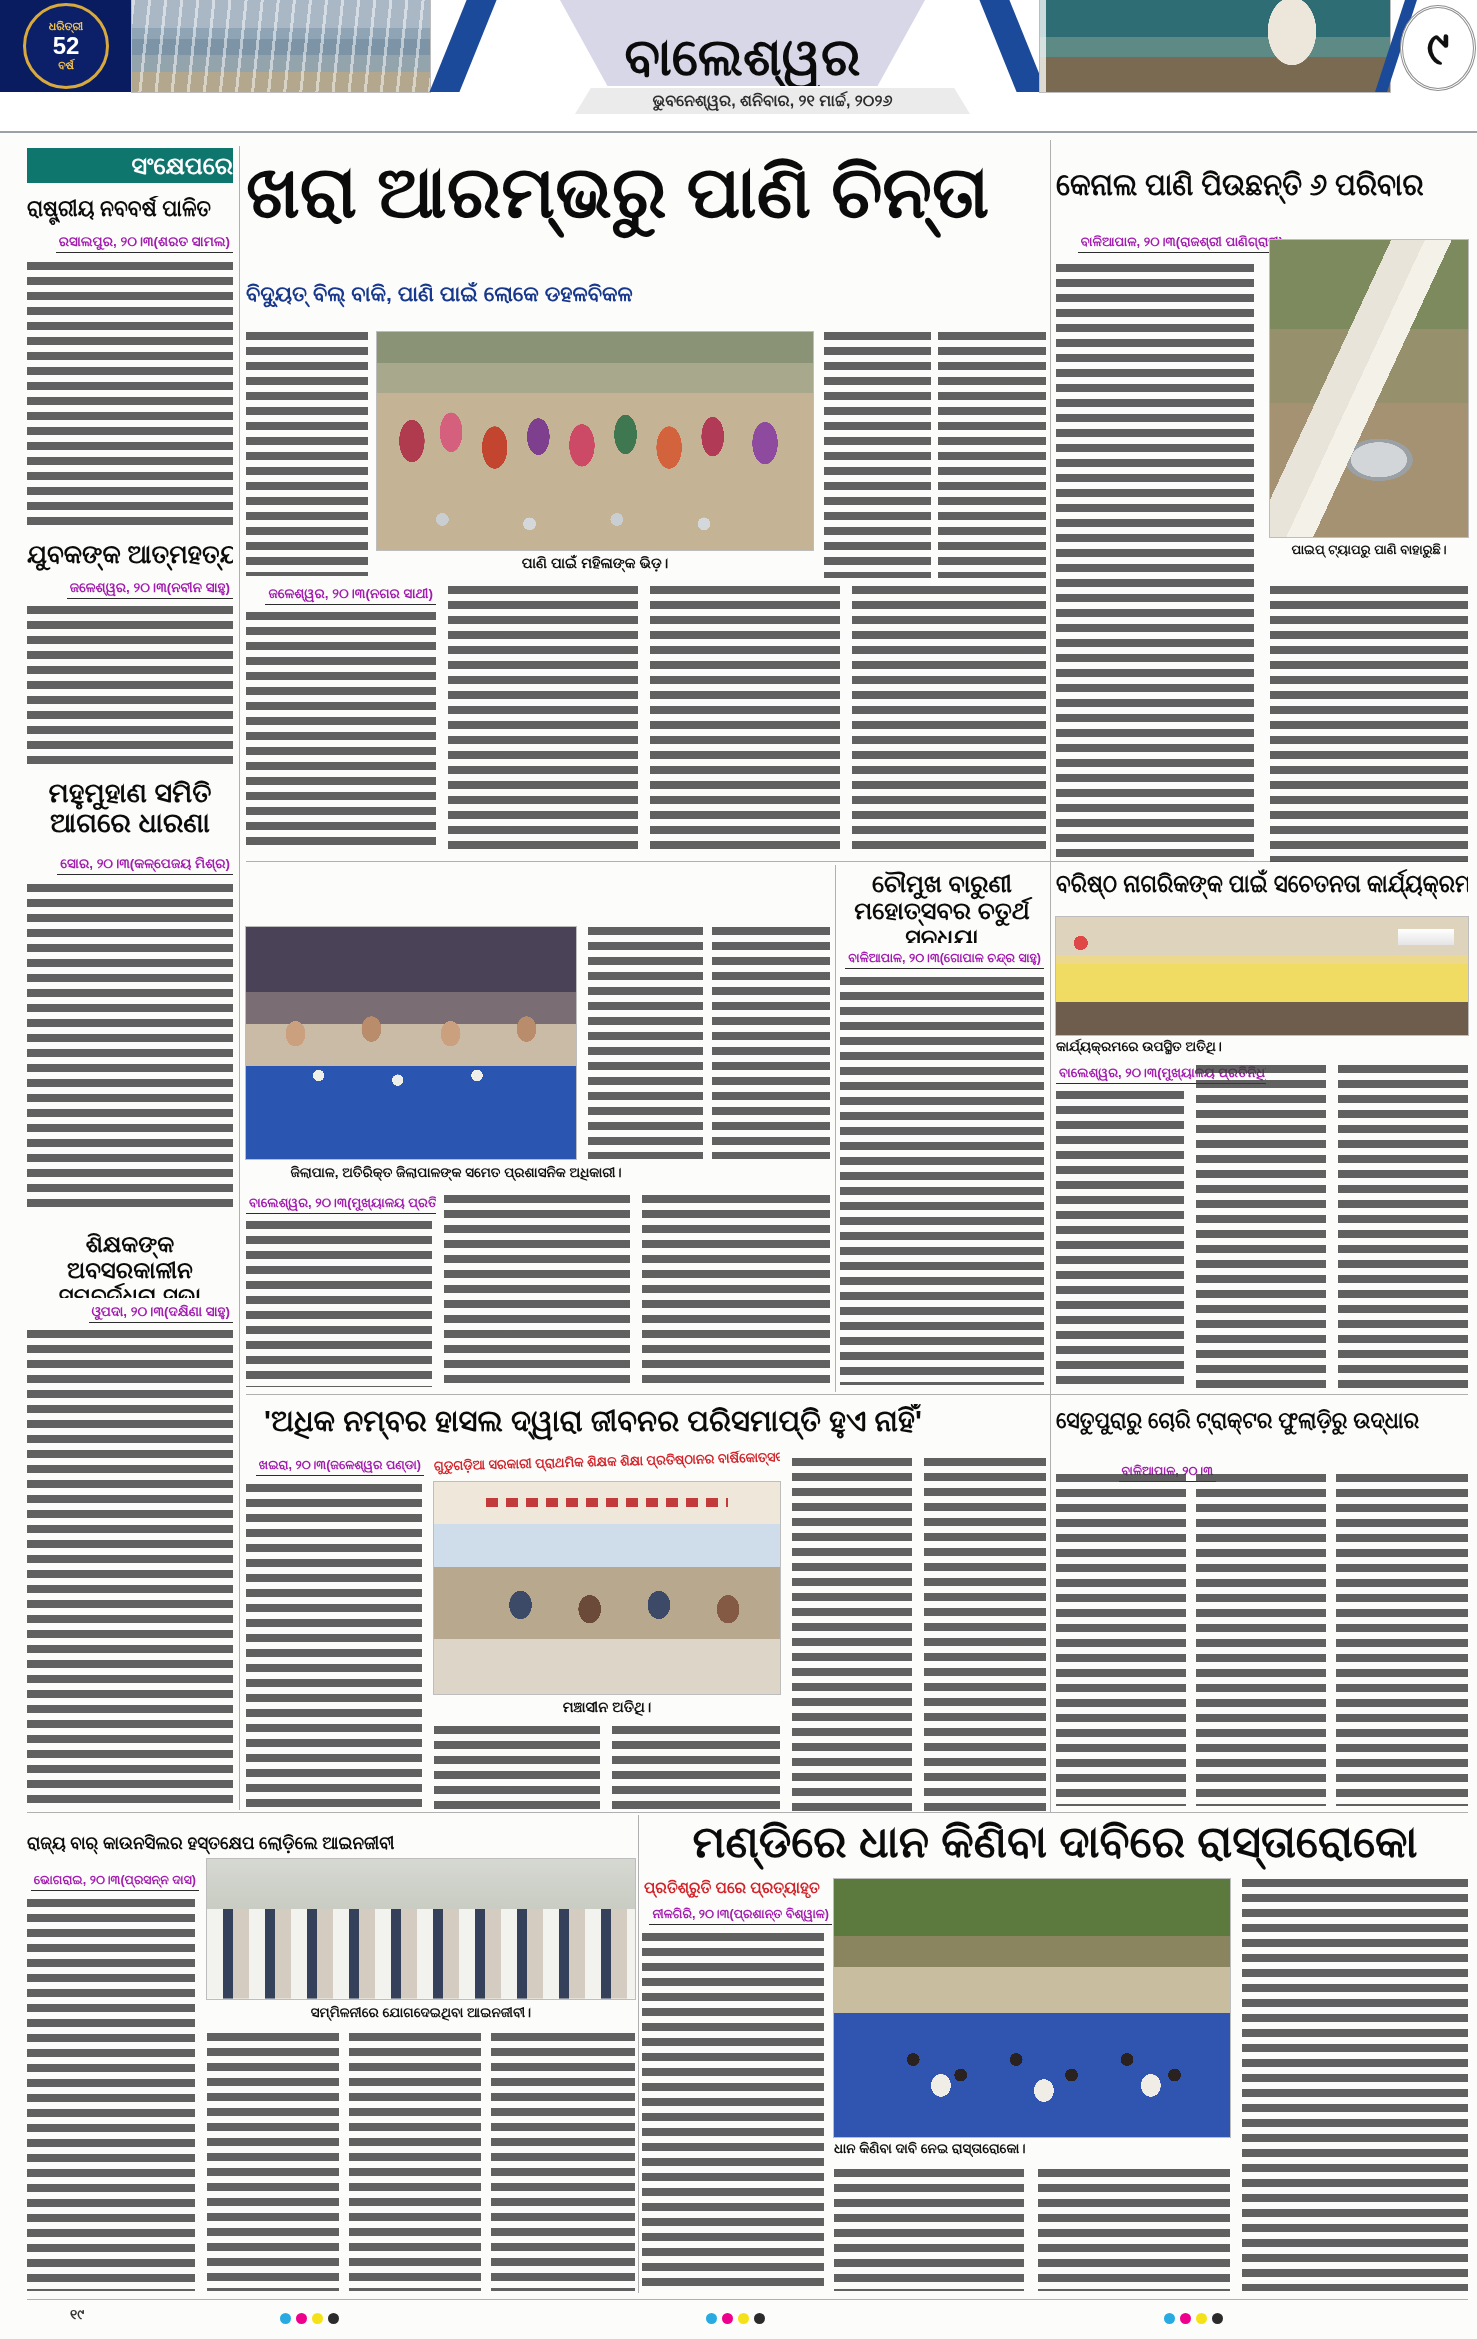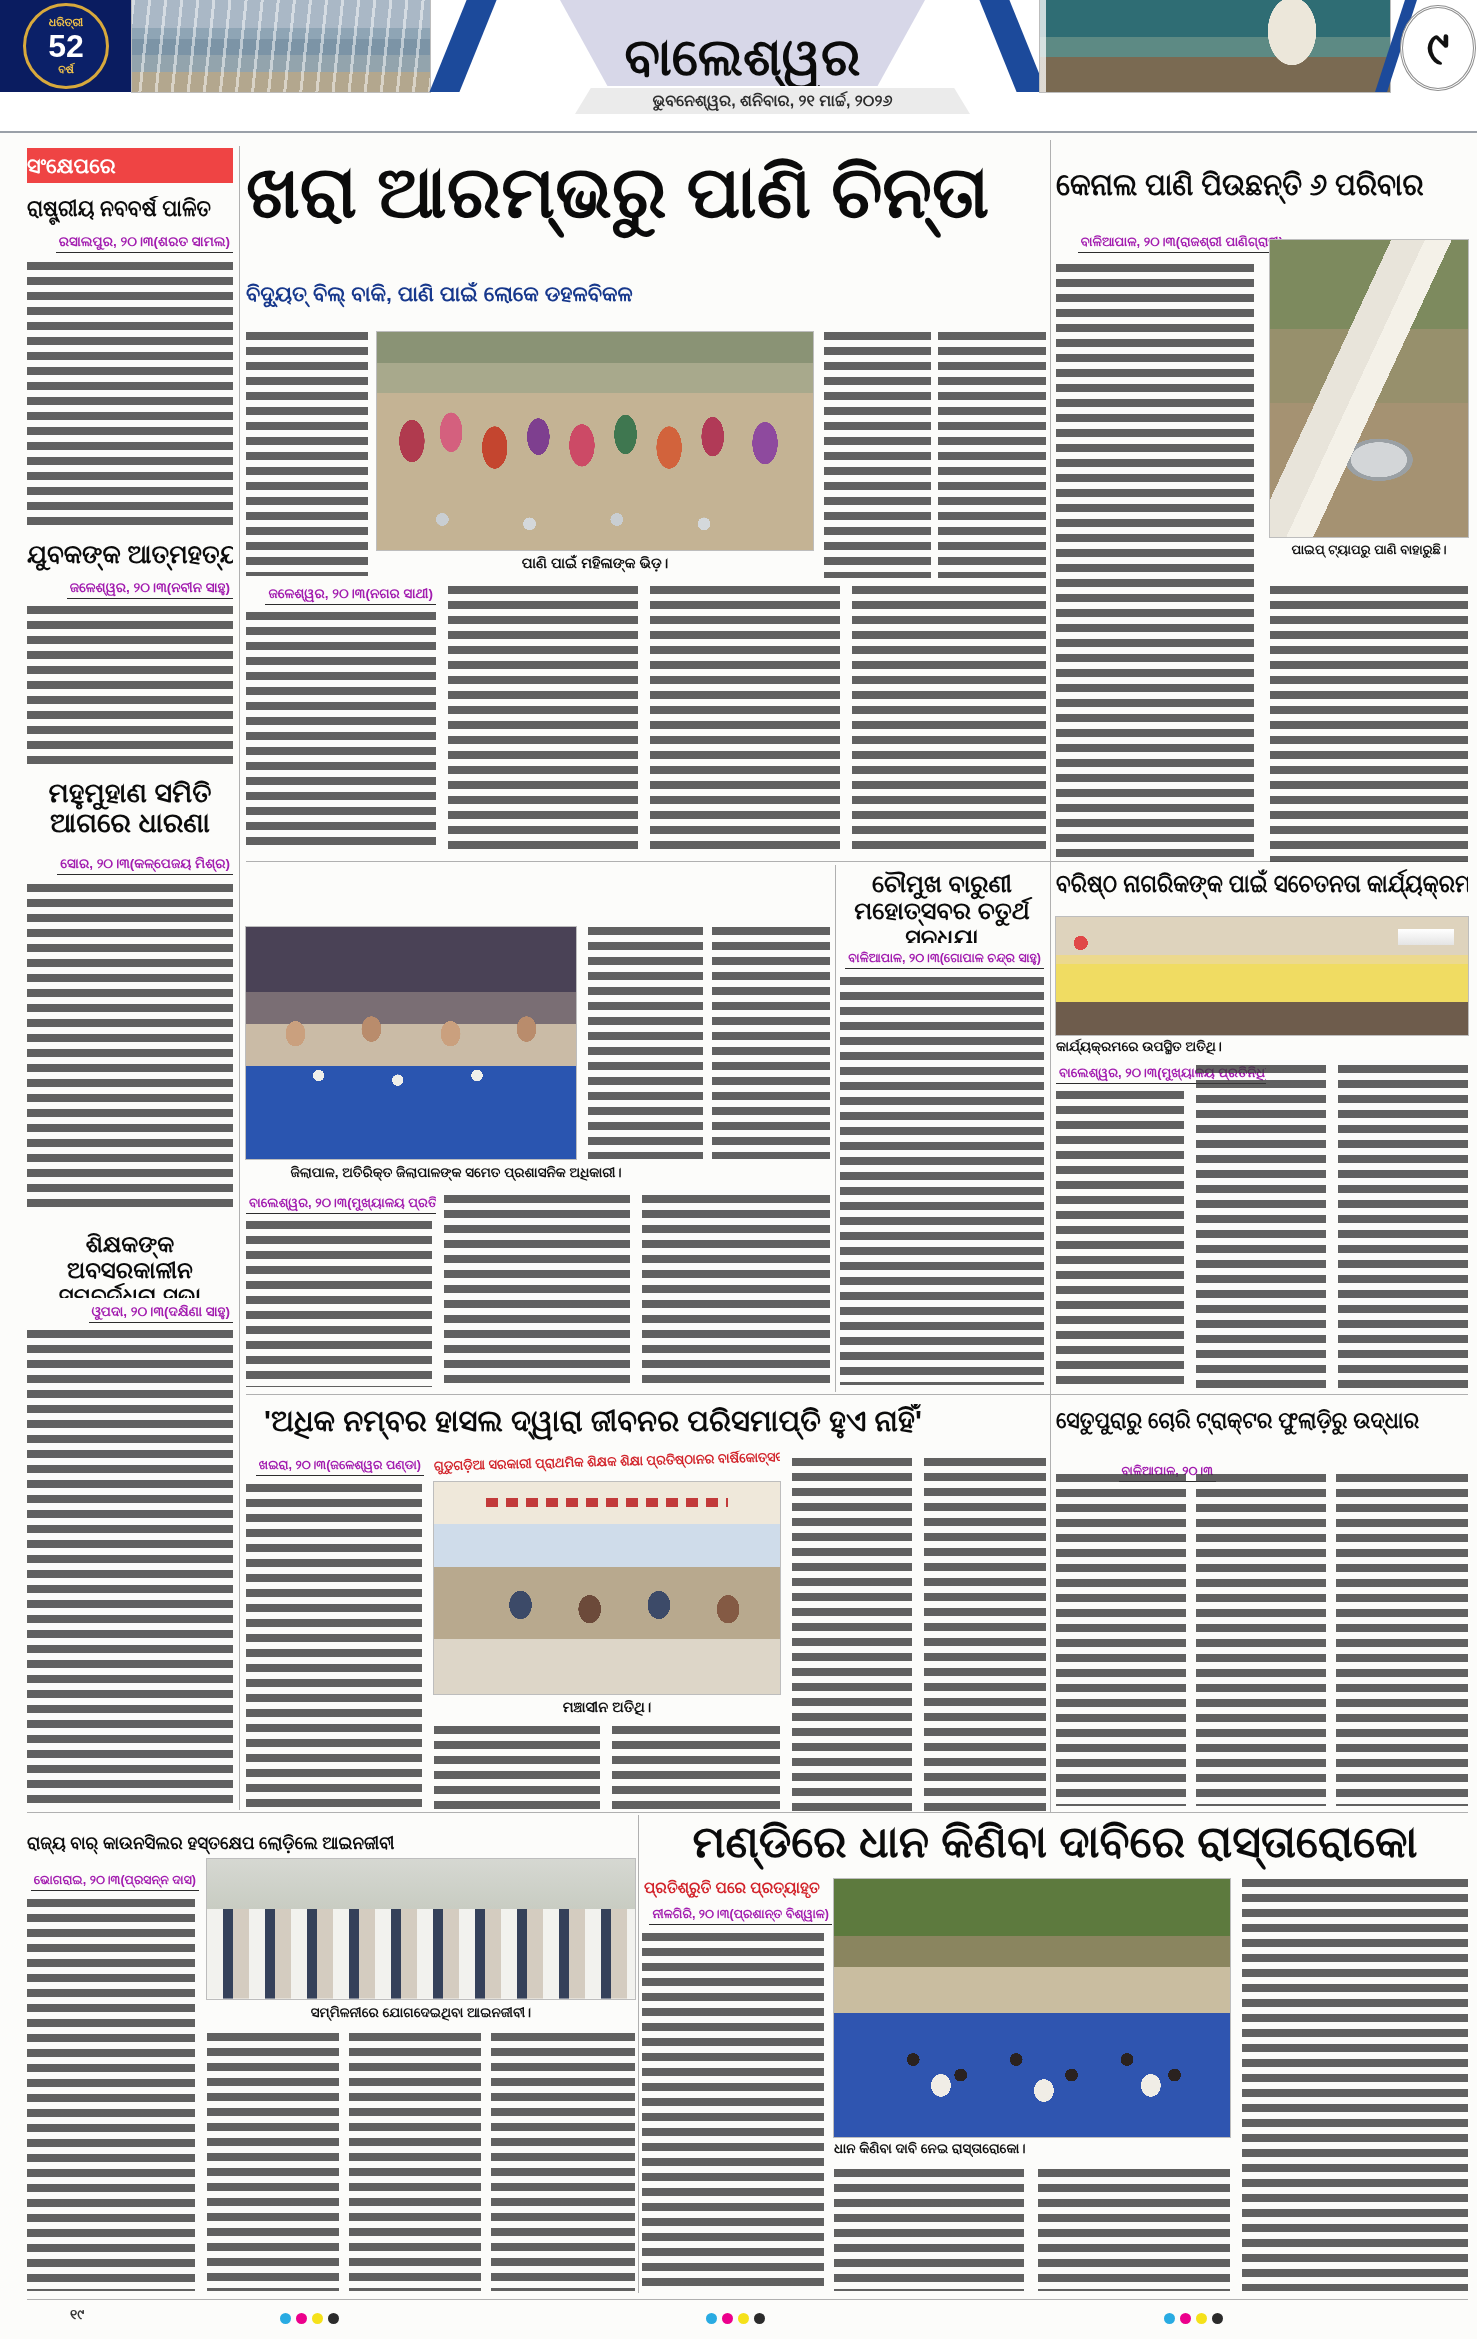--- a/index.html
+++ b/index.html
@@ -11,35 +11,35 @@
   .cond{transform-origin:left center;display:block}
   .dl{font-weight:700;font-size:13.5px;text-align:right;color:#a21caf;white-space:nowrap;overflow:hidden}
   .dl>span{display:inline-block;border-bottom:1.5px solid #2c2c2c;padding:0 3px 2px}
   .cap{font-weight:700;font-size:14.5px;color:#0f0f0f;text-align:center;line-height:1.25}
   .tx{background-image:repeating-linear-gradient(to bottom,#3a3a3a 0,#3a3a3a 8px,rgba(0,0,0,0) 8px,rgba(0,0,0,0) 15px);opacity:.8}
   .ph{outline:1px solid #bdbdbd}
   .vr{width:1px;background:#b0b0b0}
   .hr{height:1px;background:#b0b0b0}
   .red{color:#d2232a}
   .blue{color:#17388c}
-  .brief-hd{background:#ef4444;color:#fff;font-weight:700;font-size:21px;text-align:left;line-height:35px}
+  .brief-hd{background:#0f766e;color:#fff;font-weight:700;font-size:24px;text-align:right;line-height:35px}
   .masthead{background:#fff;border-bottom:2px solid #9aa0a8}
   .banner{background:#d7d7e8;clip-path:polygon(0 0,100% 0,87% 100%,13% 100%);
           display:flex;align-items:flex-end;justify-content:center}
   .datestrip{background:#ebebeb;clip-path:polygon(4% 0,96% 0,100% 100%,0 100%);
              display:flex;align-items:center;justify-content:center;
              font-weight:700;font-size:16px;color:#2d2d2d}
   .stripe{background:#1c4a9b}
   .badge{background:#fff;border:3px double #8f8f8f;border-radius:50%;
          display:flex;align-items:center;justify-content:center;font-weight:700;font-size:46px}
   .logo{background:#0a1c60;display:flex;align-items:center;justify-content:center}
   .logo-ring{width:80px;height:80px;border-radius:50%;border:3px solid #d8a93c;background:#0b2068;
              display:flex;flex-direction:column;align-items:center;justify-content:center;line-height:1}
   .logo-ring .b{color:#f5c54a;font-size:11px;font-weight:700}
-  .logo-ring .y{color:#ffffff;font-size:32px;font-weight:700;margin:2px 0}
+  .logo-ring .y{color:#ffffff;font-size:24px;font-weight:700;margin:2px 0}
   .dot{width:11px;height:11px;border-radius:50%;display:inline-block;margin-right:5px}
 </style>
 </head>
 <body>
 
 <div id="page">
 
   <div class="abs masthead" style="left:0;top:0;width:1477px;height:131px">
     <div class="abs logo" style="left:0;top:0;width:132px;height:92px">
       <div class="logo-ring">

